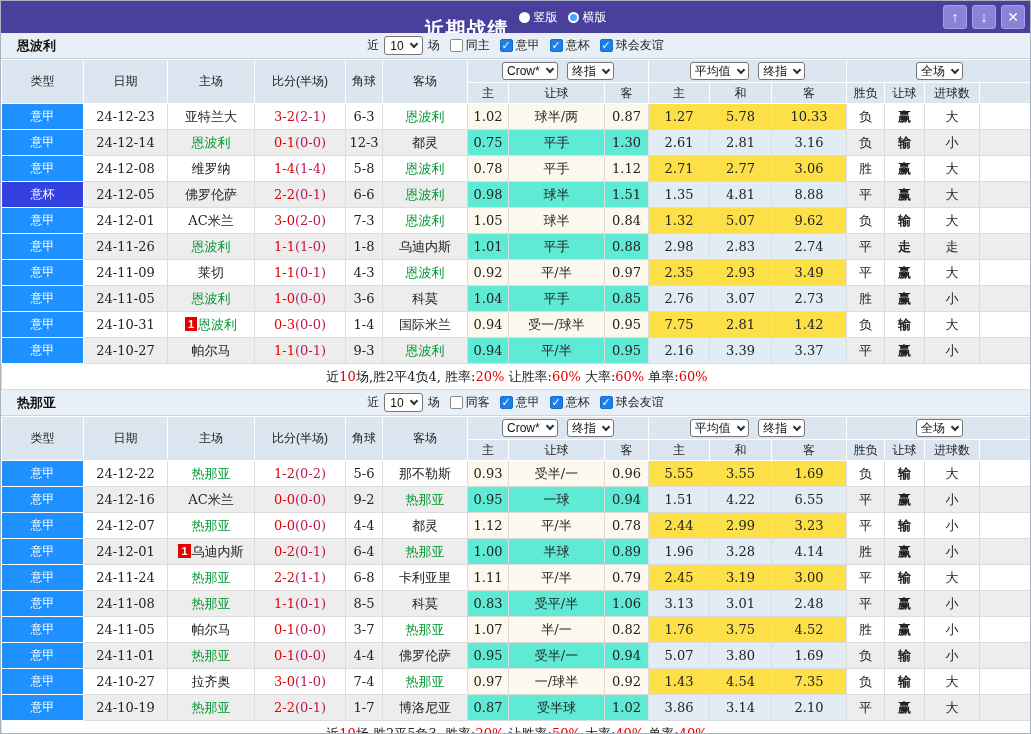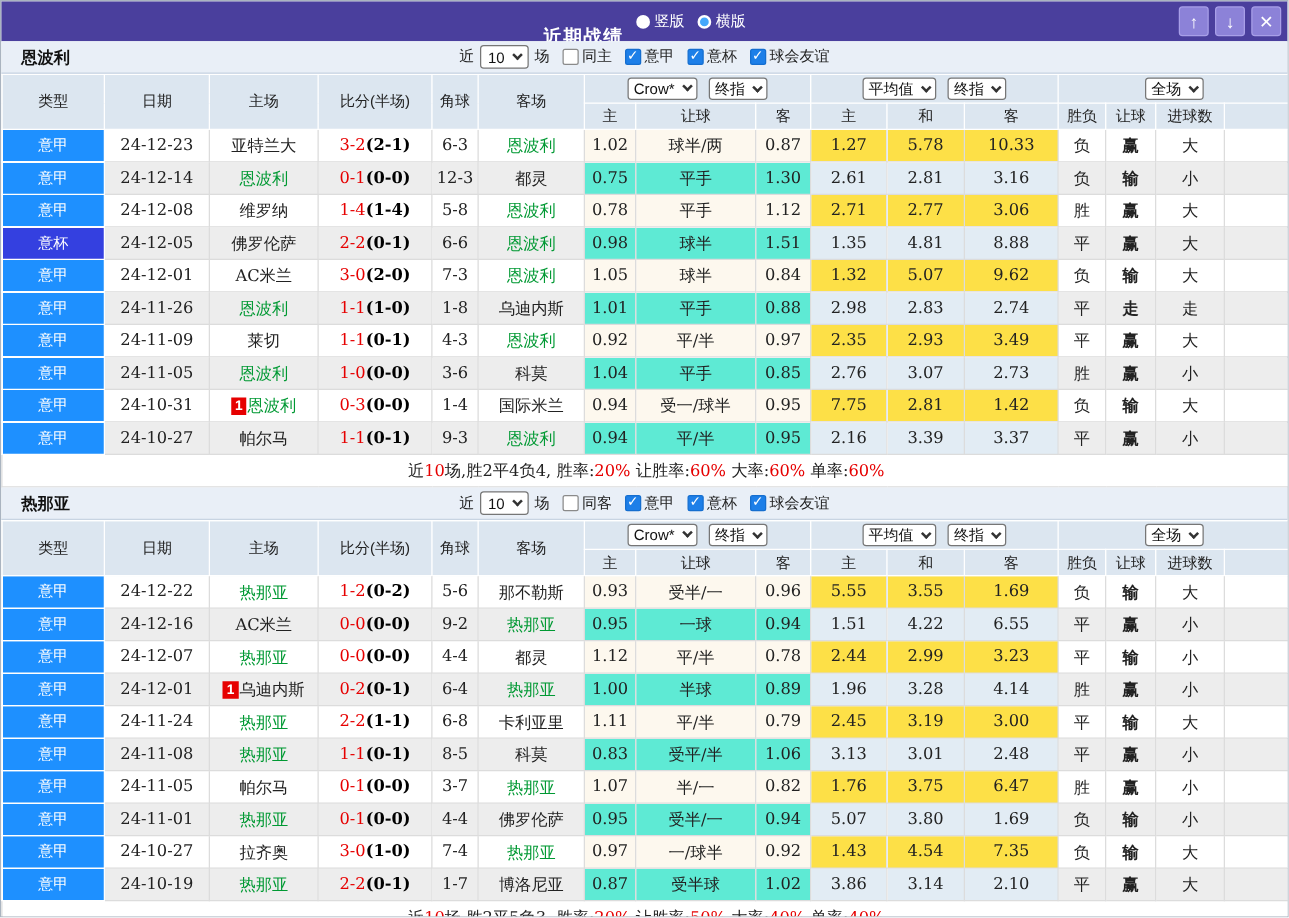--- a/index.html
+++ b/index.html
@@ -3,21 +3,21 @@
 <meta charset="utf-8">
 <style>
   * { margin:0; padding:0; box-sizing:border-box; }
   html,body { background:#fff; }
   body { width:1031px; font-family:"Liberation Sans","DejaVu Sans",sans-serif; }
   .app { width:1031px; height:734px; border:1px solid #aab4c0; overflow:hidden; background:#fff; }
 
   
   .topbar { height:32px; background:#4a3f9d; position:relative; display:flex; align-items:center; color:#fff; }
   .topbar-center { flex:1; display:flex; justify-content:center; align-items:center; gap:10px; }
-  .app-title { font-size:15px; font-weight:bold; letter-spacing:1px;margin-top:24px; }
+  .app-title { font-size:20px; font-weight:bold; letter-spacing:1px;margin-top:24px; }
   .radio-item { display:inline-flex; align-items:center; gap:4px; font-size:12px; cursor:pointer; }
   .radio-dot { width:11px; height:11px; border-radius:50%; background:#fff; display:inline-block; }
   .radio-ring { width:11px; height:11px; border-radius:50%; border:2px solid #fff; background:#45a8fc; display:inline-block; }
   .win-btns { position:absolute; right:5px; top:4px; display:flex; gap:5px; }
   .wbtn { width:24px; height:24px; background:#8c82d8; border:1px solid #a89fe8; border-radius:3px; color:#fff;
           font-weight:bold; font-size:14px; line-height:22px; text-align:center; cursor:pointer; }
 
   
   .section-title { height:26px; background:#e9eff7; border-bottom:1px solid #c8d4e2; position:relative;
                    display:flex; align-items:center; }
@@ -47,21 +47,21 @@
   tr.even td { background:#ededed; }
   td.league { font-family:"Liberation Sans",sans-serif; font-size:12px; color:#fff; border-color:#fff; }
   td.league.serie { background:#1e90ff; }
   td.league.cup { background:#3440e0; }
   td.o  { background:#fdf8ee; }
   tr.even td.o { background:#5eead4; }
   td.a  { background:#fde047; }
   tr.even td.a { background:#e2ecf4; }
   .tracked { color:#009933; }
   .score-main { color:#e60000; }
-  .score-half { color:#000000;font-weight:bold; }
+  .score-half { color:#be185d; }
   .badge { display:inline-block; background:#e60000; color:#fff; font-family:"Liberation Sans",sans-serif;
            font-size:11px; font-weight:bold; line-height:14px; padding:0 3px; margin-right:1px; vertical-align:1px; }
   td.res { font-size:13px; }
   td.res.bold { font-weight:bold; }
   .c-r { color:#e60000; } .c-g { color:#009933; } .c-b { color:#1414cc; }
   tfoot td { height:23px; border:none; background:#fff; text-align:center;
              font-family:"DejaVu Serif","Liberation Serif",serif; font-size:13px; color:#333; }
   .red { color:#e60000; }
 </style>
 </head>
@@ -596,21 +596,21 @@
     <td>24-11-05</td>
     <td><span>帕尔马</span></td>
     <td><span class="score-main">0-1</span><span class="score-half">(0-0)</span></td>
     <td>3-7</td>
     <td><span class="tracked">热那亚</span></td>
     <td class="o">1.07</td>
     <td class="o">半/一</td>
     <td class="o">0.82</td>
     <td class="a">1.76</td>
     <td class="a">3.75</td>
-    <td class="a">6.47</td>
+    <td class="a">4.52</td>
     <td class="res c-r">胜</td>
     <td class="res bold c-r">赢</td>
     <td class="res c-b">小</td>
     <td></td>
   </tr>
 
   <tr class="match-row even">
     <td class="league serie">意甲</td>
     <td>24-11-01</td>
     <td><span class="tracked">热那亚</span></td>

